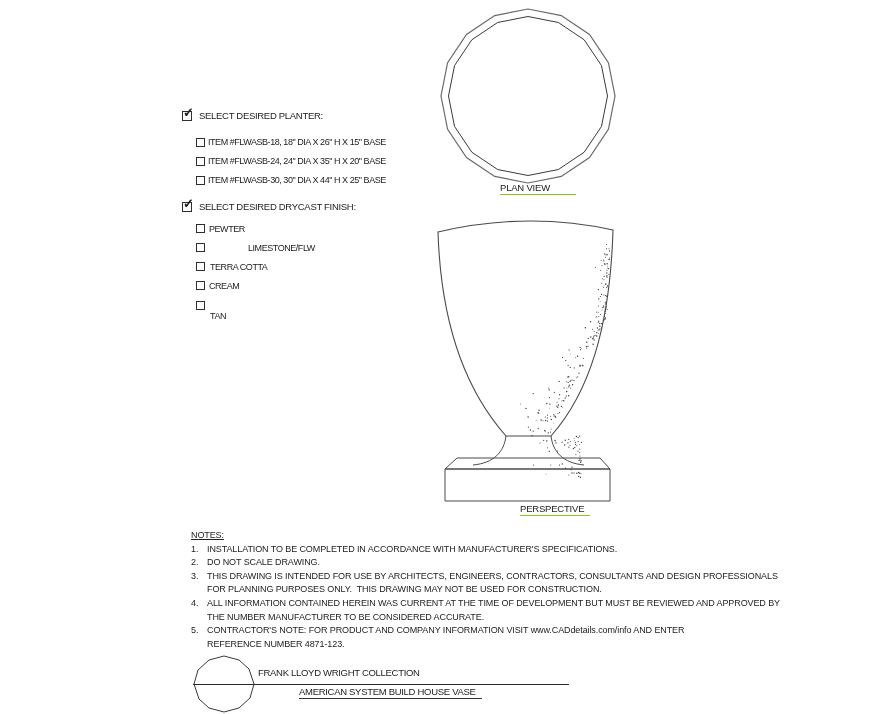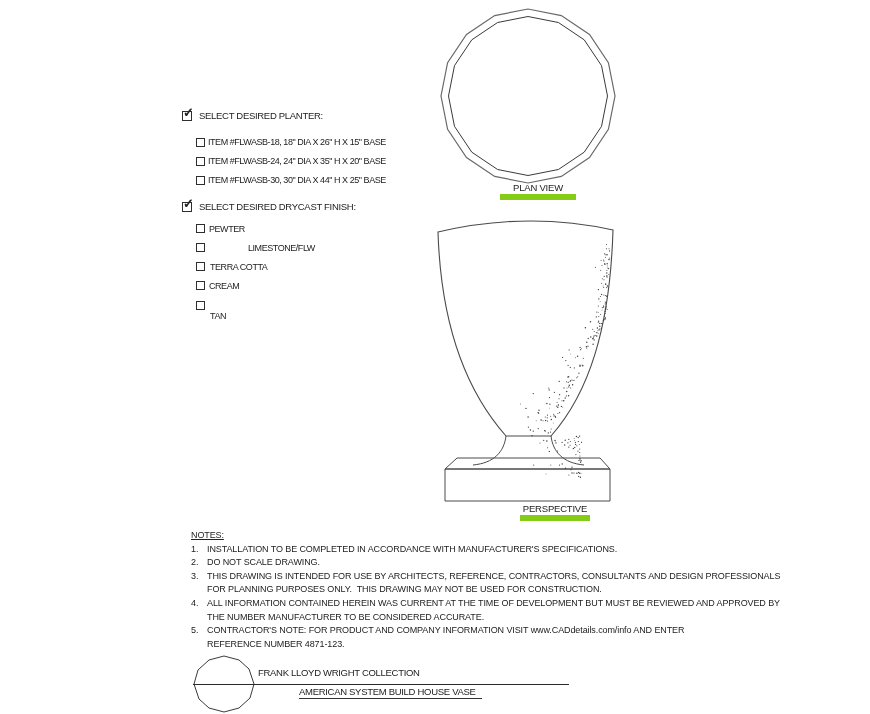--- a/index.html
+++ b/index.html
@@ -23,21 +23,21 @@
     position:absolute; font-size:9.5px; letter-spacing:-0.3px; color:#222;
     white-space:nowrap; line-height:11px;
   }
   .item-label {
     position:absolute; font-size:9px; letter-spacing:-0.45px; color:#222;
     white-space:nowrap; line-height:10px;
   }
   
   .view-label {
     position:absolute; font-size:9.5px; letter-spacing:-0.2px; color:#222;
-    text-align:center; border-bottom:6px solid #84cc16; padding-bottom:1px;
+    border-bottom:1px solid #84cc16; padding-bottom:1px;
     white-space:nowrap;
   }
   
   .notes {
     position:absolute; left:191px; top:529px; width:600px;
     font-size:9px; letter-spacing:-0.1px; color:#222; line-height:13.6px;
   }
   .notes-heading { text-decoration:underline; }
   .note-row { display:flex; }
   .note-num { width:16px; flex:0 0 16px; }
@@ -372,21 +372,21 @@
   <div class="note-row">
     <span class="note-num">1.</span>
     <span class="note-lines">INSTALLATION TO BE COMPLETED IN ACCORDANCE WITH MANUFACTURER'S SPECIFICATIONS.</span>
   </div>
   <div class="note-row">
     <span class="note-num">2.</span>
     <span class="note-lines">DO NOT SCALE DRAWING.</span>
   </div>
   <div class="note-row">
     <span class="note-num">3.</span>
-    <span class="note-lines"><span>THIS DRAWING IS INTENDED FOR USE BY ARCHITECTS, REFERENCE, CONTRACTORS, CONSULTANTS AND DESIGN PROFESSIONALS</span><br><span>FOR PLANNING PURPOSES ONLY.  THIS DRAWING MAY NOT BE USED FOR CONSTRUCTION.</span></span>
+    <span class="note-lines"><span>THIS DRAWING IS INTENDED FOR USE BY ARCHITECTS, ENGINEERS, CONTRACTORS, CONSULTANTS AND DESIGN PROFESSIONALS</span><br><span>FOR PLANNING PURPOSES ONLY.  THIS DRAWING MAY NOT BE USED FOR CONSTRUCTION.</span></span>
   </div>
   <div class="note-row">
     <span class="note-num">4.</span>
     <span class="note-lines"><span>ALL INFORMATION CONTAINED HEREIN WAS CURRENT AT THE TIME OF DEVELOPMENT BUT MUST BE REVIEWED AND APPROVED BY</span><br><span>THE NUMBER MANUFACTURER TO BE CONSIDERED ACCURATE.</span></span>
   </div>
   <div class="note-row">
     <span class="note-num">5.</span>
     <span class="note-lines"><span>CONTRACTOR'S NOTE: FOR PRODUCT AND COMPANY INFORMATION VISIT www.CADdetails.com/info AND ENTER</span><br><span>REFERENCE NUMBER 4871-123.</span></span>
   </div>
 </div>

